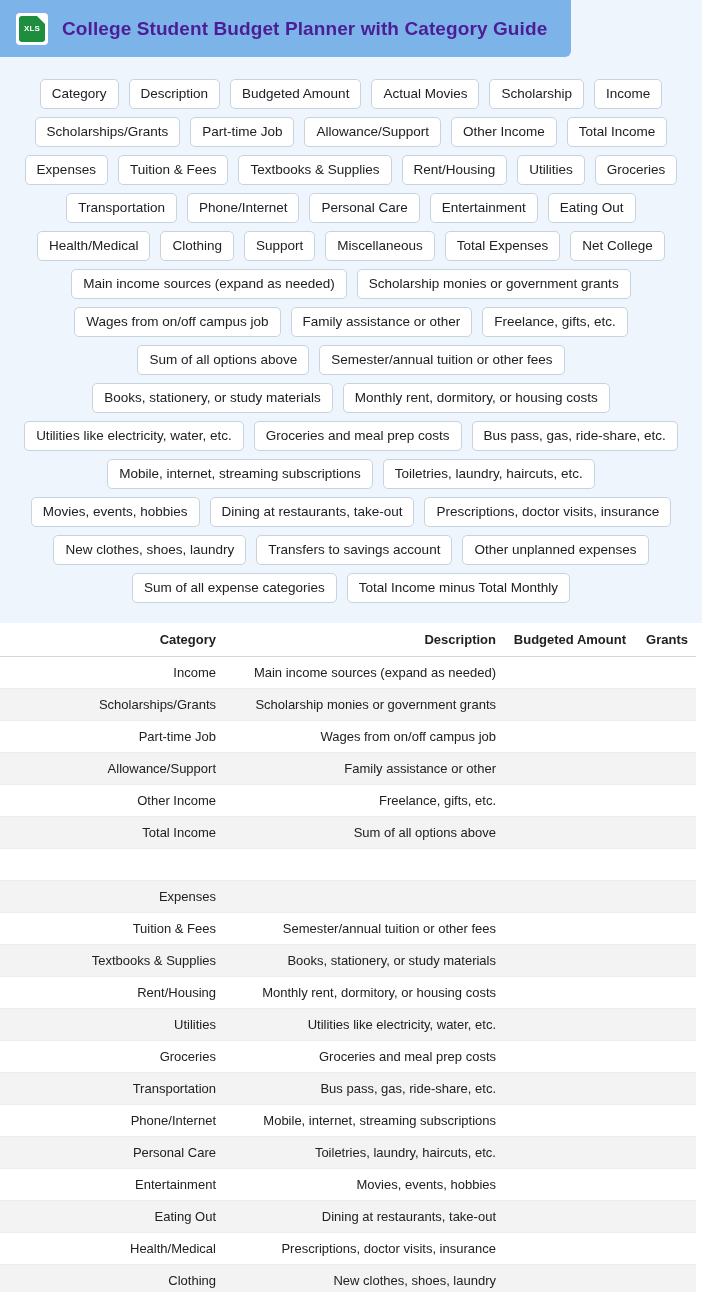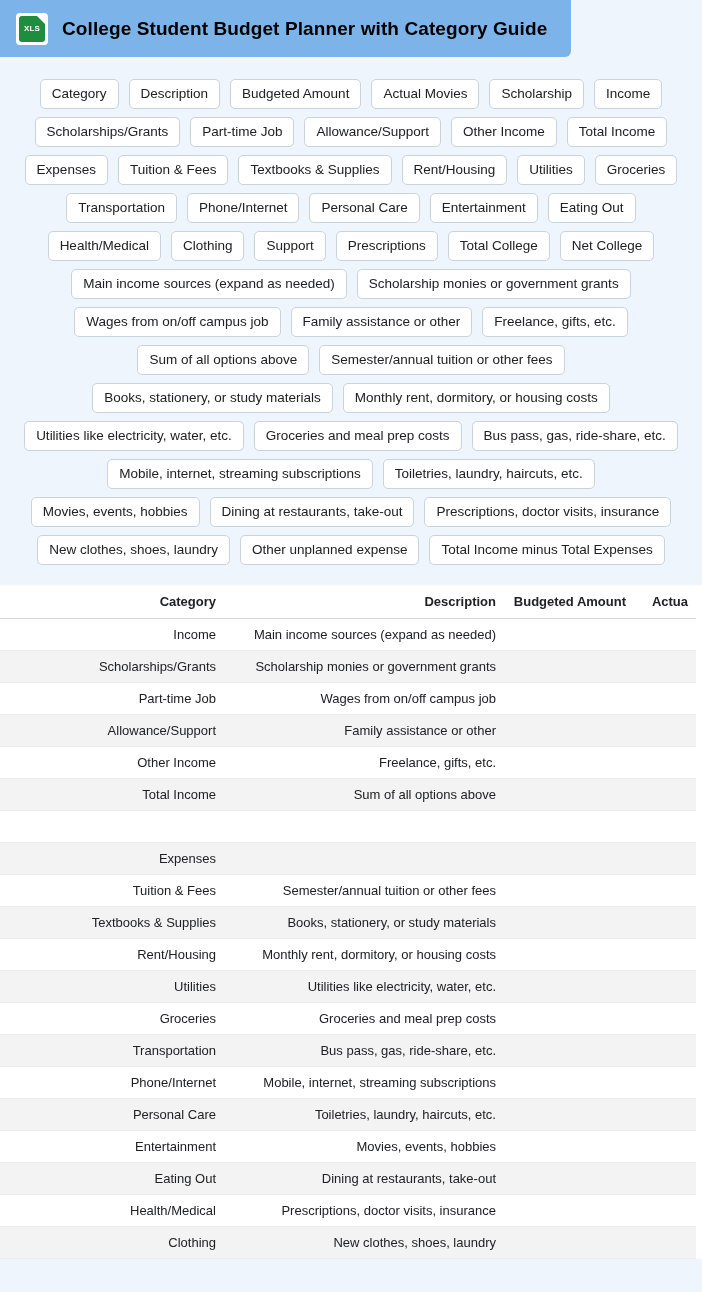--- a/index.html
+++ b/index.html
@@ -58,21 +58,21 @@
     border-color: transparent #ffffff transparent transparent;
   }
   .xls-icon .sheet span {
     color: #fff;
     font-size: 8px;
     font-weight: bold;
     letter-spacing: 0.2px;
     font-family: "Liberation Sans", sans-serif;
   }
   .header-title {
-    color: #000000;
+    color: #4c1d95;
     font-size: 19px;
     font-weight: bold;
     letter-spacing: 0.1px;
     white-space: nowrap;
   }
 
   
   .chips {
     padding: 22px 18px 6px 18px;
     display: flex;
@@ -166,61 +166,63 @@
     <div class="chip">Utilities</div>
     <div class="chip">Groceries</div>
     <div class="chip">Transportation</div>
     <div class="chip">Phone/Internet</div>
     <div class="chip">Personal Care</div>
     <div class="chip">Entertainment</div>
     <div class="chip">Eating Out</div>
     <div class="chip">Health/Medical</div>
     <div class="chip">Clothing</div>
     <div class="chip">Support</div>
-    <div class="chip">Prescriptions</div>
-    <div class="chip">Total College</div>
+    <div class="chip">Miscellaneous</div>
+    <div class="chip">Total Expenses</div>
     <div class="chip">Net College</div>
     <div class="chip">Main income sources (expand as needed)</div>
     <div class="chip">Scholarship monies or government grants</div>
     <div class="chip">Wages from on/off campus job</div>
     <div class="chip">Family assistance or other</div>
     <div class="chip">Freelance, gifts, etc.</div>
     <div class="chip">Sum of all options above</div>
     <div class="chip">Semester/annual tuition or other fees</div>
     <div class="chip">Books, stationery, or study materials</div>
     <div class="chip">Monthly rent, dormitory, or housing costs</div>
     <div class="chip">Utilities like electricity, water, etc.</div>
     <div class="chip">Groceries and meal prep costs</div>
     <div class="chip">Bus pass, gas, ride-share, etc.</div>
     <div class="chip">Mobile, internet, streaming subscriptions</div>
     <div class="chip">Toiletries, laundry, haircuts, etc.</div>
     <div class="chip">Movies, events, hobbies</div>
     <div class="chip">Dining at restaurants, take-out</div>
     <div class="chip">Prescriptions, doctor visits, insurance</div>
     <div class="chip">New clothes, shoes, laundry</div>
-    <div class="chip">Other unplanned expense</div>
-    <div class="chip">Total Income minus Total Expenses</div>
+    <div class="chip">Transfers to savings account</div>
+    <div class="chip">Other unplanned expenses</div>
+    <div class="chip">Sum of all expense categories</div>
+    <div class="chip">Total Income minus Total Monthly</div>
   </div>
 
 <div class="table-wrap">
   <table>
     <colgroup>
       <col class="c-row">
         <col class="c-cat">
         <col class="c-desc">
         <col class="c-bud">
         <col class="c-act">
     </colgroup>
     <thead>
       <tr>
         <th></th>
         <th>Category</th>
         <th>Description</th>
         <th>Budgeted Amount</th>
-        <th>Actua</th>
+        <th>Grants</th>
       </tr>
     </thead>
     <tbody id="table-body">
         <tr>
           <td class="rownum">)</td>
           <td>Income</td>
           <td>Main income sources (expand as needed)</td>
           <td></td>
           <td></td>
         </tr>

